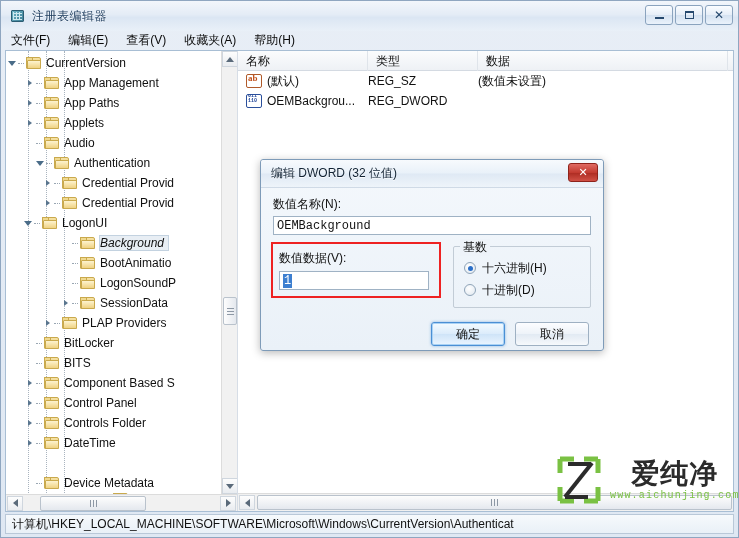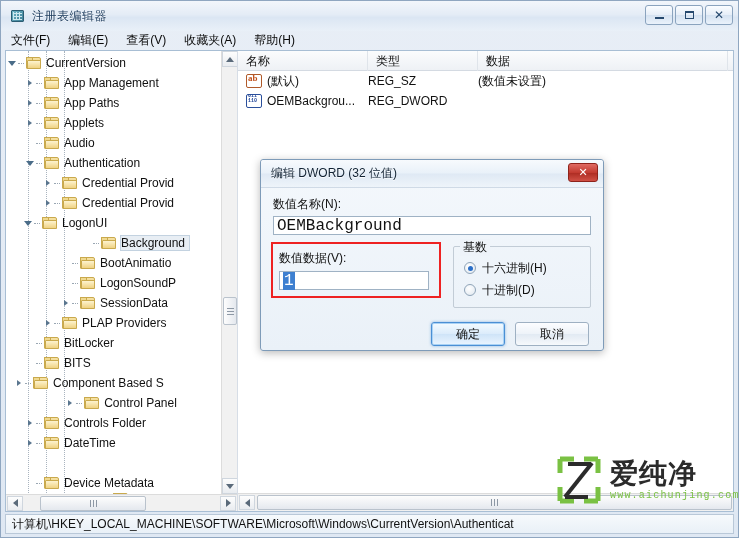--- a/index.html
+++ b/index.html
@@ -278,21 +278,21 @@
     color:#fff; font-size:11px; font-weight:700;
     display:flex; align-items:center; justify-content:center;
     cursor:default;
   }
   .dlg-body { position:absolute; left:0; top:28px; right:0; bottom:0; }
 
   .lbl { font-size:12px; color:#111; font-family:"Liberation Sans", sans-serif;}
   .field {
     background:#fff; border:1px solid #9fb2c4;
     height:19px; display:flex; align-items:center;
-    padding-left:3px; font-size:16px; color:#111;
+    padding-left:3px; font-size:12px; color:#111;
     font-family:"Liberation Mono","DejaVu Sans Mono",monospace;
   }
   .red-box {
     position:absolute;
     border:2px solid #ee2222;
     pointer-events:none;
   }
   .sel-text {
     background:#3d7fd0; color:#fff; padding:0 1px;
   }
@@ -330,21 +330,21 @@
 
   
   .watermark {
     position:absolute; right:6px; bottom:26px;
     width:178px; height:62px;
     display:flex; align-items:center;
   }
   .wm-mark {
     width:50px; height:50px; flex:none; position:relative; margin-right:6px;
   }
-  .wm-text { position:relative; }
+  .wm-text { position:relative;text-align:center; }
   .wm-cn {
     font-size:28px; color:#2b2b2b; font-weight:700;
     letter-spacing:1px; line-height:30px;
     font-family:"DejaVu Sans", sans-serif;
   }
   .wm-url {
     font-size:10px; color:#7ac143; letter-spacing:1.2px;
     font-family:"Liberation Mono", monospace; margin-top:1px;
   }
 </style>
@@ -451,21 +451,21 @@
               <div class="dash">
                 <i></i>
               </div>
               <div class="folder">
                 <div class="back"></div>
                 <div class="tab"></div>
                 <div class="front"></div>
               </div>
               <div class="tlabel">Audio</div>
             </div>
-            <div class="tnode" style="padding-left: 18px;">
+            <div class="tnode" style="padding-left: 28px;">
               <div class="exp">
                 <div class="tri open"></div>
               </div>
               <div class="dash">
                 <i></i>
               </div>
               <div class="folder">
                 <div class="back"></div>
                 <div class="tab"></div>
                 <div class="front"></div>
@@ -507,21 +507,21 @@
               <div class="dash">
                 <i></i>
               </div>
               <div class="folder">
                 <div class="back"></div>
                 <div class="tab"></div>
                 <div class="front"></div>
               </div>
               <div class="tlabel">LogonUI</div>
             </div>
-            <div class="tnode selected" style="padding-left: 75px;">
+            <div class="tnode selected" style="padding-left: 54px; font-style: italic;">
               <div class="exp">
                 <div class="tri none"></div>
               </div>
               <div class="dash">
                 <i></i>
               </div>
               <div class="folder">
                 <div class="back"></div>
                 <div class="tab"></div>
                 <div class="front"></div>
@@ -605,35 +605,35 @@
               <div class="dash">
                 <i></i>
               </div>
               <div class="folder">
                 <div class="back"></div>
                 <div class="tab"></div>
                 <div class="front"></div>
               </div>
               <div class="tlabel">BITS</div>
             </div>
-            <div class="tnode" style="padding-left: 7px;">
+            <div class="tnode" style="padding-left: 18px;">
               <div class="exp">
                 <div class="tri "></div>
               </div>
               <div class="dash">
                 <i></i>
               </div>
               <div class="folder">
                 <div class="back"></div>
                 <div class="tab"></div>
                 <div class="front"></div>
               </div>
               <div class="tlabel">Component Based S</div>
             </div>
-            <div class="tnode" style="padding-left: 18px; justify-content: center;">
+            <div class="tnode" style="padding-left: 18px;">
               <div class="exp">
                 <div class="tri "></div>
               </div>
               <div class="dash">
                 <i></i>
               </div>
               <div class="folder">
                 <div class="back"></div>
                 <div class="tab"></div>
                 <div class="front"></div>

